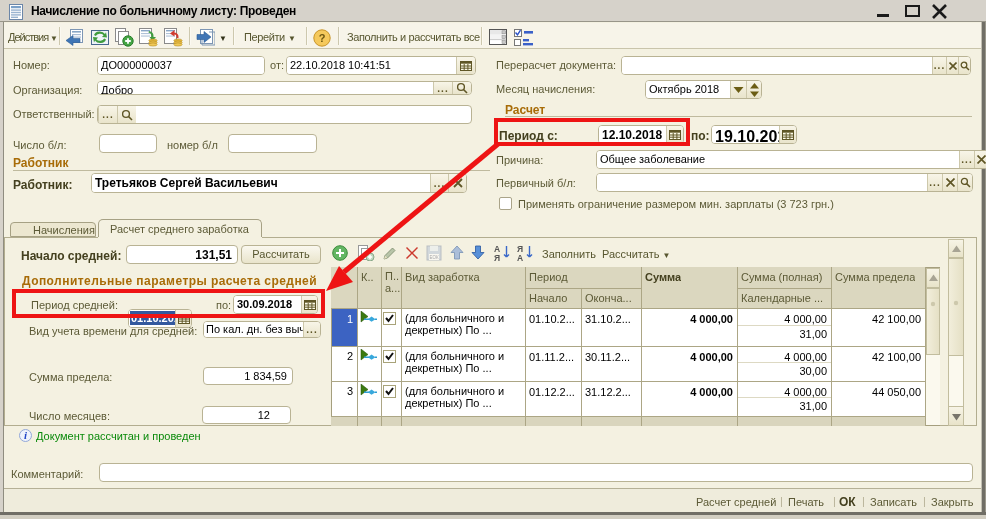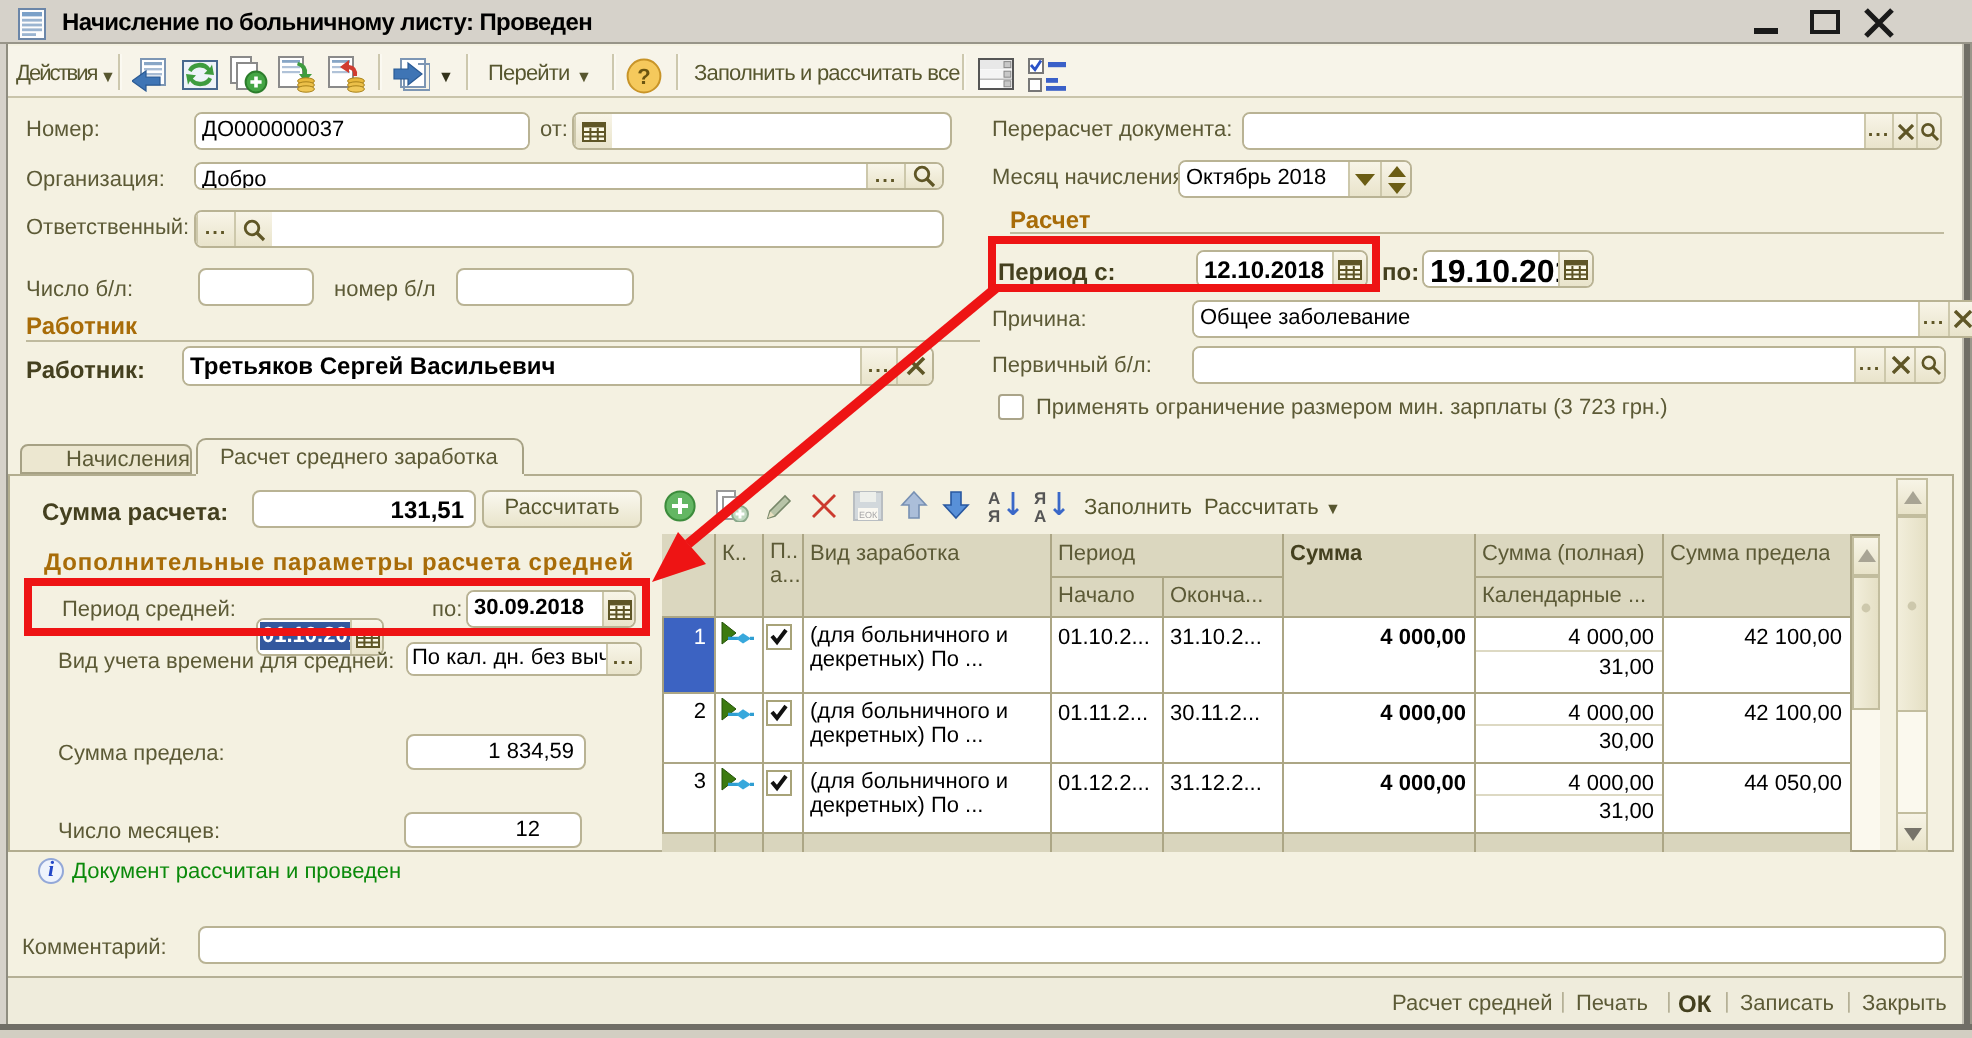--- a/index.html
+++ b/index.html
@@ -117,20 +117,21 @@
     <rect x="9" y="10" width="6" height="2.4" fill="#3a60c8"></rect>
     <rect x="9" y="14" width="10" height="2.4" fill="#3a60c8"></rect>
   </svg>
 
 <div class="ab lbl" style="left:13px;top:59px">Номер:</div>
 <div class="ctl" style="left:97px;top:56px;width:168px;height:19px">
     <div class="tx">ДО000000037</div>
   </div>
 <div class="ab lbl" style="left:270px;top:59px">от:</div>
 <div class="ctl" style="left:286px;top:56px;width:190px;height:19px">
+    <div class="tx">22.10.2018 10:41:51</div>
     <div class="bt" style="width:19px">
       <svg width="12" height="11">
         <rect x="0.5" y="1.5" width="11" height="9" fill="#fdfbe8" stroke="#5f5626"></rect>
         <rect x="0.5" y="1.5" width="11" height="2.2" fill="#5f5626"></rect>
         <line x1="4.2" y1="4" x2="4.2" y2="10" stroke="#5f5626"></line>
         <line x1="7.9" y1="4" x2="7.9" y2="10" stroke="#5f5626"></line>
         <line x1="1" y1="6" x2="11" y2="6" stroke="#5f5626"></line>
         <line x1="1" y1="8.2" x2="11" y2="8.2" stroke="#5f5626"></line>
       </svg>
     </div>
@@ -183,21 +184,21 @@
       </svg>
     </div>
     <div class="bt" style="width:12px">
       <svg width="10" height="10">
         <circle cx="4" cy="4" r="2.8" fill="none" stroke="#5f5626" stroke-width="1.3"></circle>
         <line x1="6" y1="6" x2="9" y2="9" stroke="#5f5626" stroke-width="1.5"></line>
       </svg>
     </div>
   </div>
 <div class="ab lbl" style="left:496px;top:83px">Месяц начисления:</div>
-<div class="ctl" style="left:589px;top:80px;width:117px;height:19px">
+<div class="ctl" style="left:645px;top:80px;width:117px;height:19px">
     <div class="tx">Октябрь 2018</div>
     <div class="bt" style="width:16px">
       <svg width="11" height="8">
         <path d="M0.5 1 L10.5 1 L5.5 7 Z" fill="#6b5d14"></path>
       </svg>
     </div>
     <div class="bt" style="width:15px;flex-direction:column">
       <svg width="9" height="14">
         <path d="M4.5 0 L9 5.5 L0 5.5 Z" fill="#6b5d14"></path>
         <path d="M4.5 14 L9 8.5 L0 8.5 Z" fill="#6b5d14"></path>
@@ -263,21 +264,21 @@
 <div class="ab" style="left:499px;top:197px;width:13px;height:13px;background:#fff;border:1px solid #aaa489;border-radius:2px"></div>
 <div class="ab lbl" style="left:518px;top:198px">Применять ограничение размером мин. зарплаты (3 723 грн.)</div>
 
 <div class="ab" style="left:4px;top:237px;width:973px;height:189px;border:1px solid #b2ad8f;border-top:none"></div>
 <div class="ab" style="left:4px;top:237px;width:94px;height:1px;background:#b2ad8f"></div>
 <div class="ab" style="left:262px;top:237px;width:715px;height:1px;background:#b2ad8f"></div>
 <div class="ab" style="left:10px;top:222px;width:86px;height:15px;background:#ece7d0;border:1px solid #a6a184;border-radius:4px 4px 0 0"></div>
 <div class="ab lbl" style="left:33px;top:224px">Начисления</div>
 <div class="ab" style="left:98px;top:219px;width:164px;height:18px;background:#f4f1e1;border:1px solid #a6a184;border-bottom:none;border-radius:5px 5px 0 0"></div>
 <div class="ab lbl" style="left:110px;top:223px">Расчет среднего заработка</div>
-<div class="ab blbl" style="left:21px;top:249px;font-size:12px">Сумма расчета:</div>
+<div class="ab blbl" style="left:21px;top:249px;font-size:12px">Начало средней:</div>
 <div class="inp" style="left:126px;top:245px;width:112px;height:19px;font-weight:bold;font-size:12px;text-align:right;padding:2px 5px">131,51</div>
 <div class="ab" style="left:241px;top:245px;width:80px;height:19px;background:linear-gradient(#faf8ef,#e9e4cb);border:1px solid #b9b394;border-radius:4px;color:#57562f;text-align:center;padding-top:2px">Рассчитать</div>
 <div class="hdr" style="left:22px;top:274px;letter-spacing:0.45px">Дополнительные параметры расчета средней</div>
 <div class="ab lbl" style="left:31px;top:299px">Период средней:</div>
 <div class="ctl" style="left:128px;top:309px;width:64px;height:19px">
     <div class="tx" style="padding:2px 1px"><span style="background:#33589e;color:#fff;font-weight:bold;padding:1px 1px">01.10.2017</span></div>
     <div class="bt" style="width:16px">
       <svg width="12" height="11">
         <rect x="0.5" y="1.5" width="11" height="9" fill="#fdfbe8" stroke="#5f5626"></rect>
         <rect x="0.5" y="1.5" width="11" height="2.2" fill="#5f5626"></rect>

